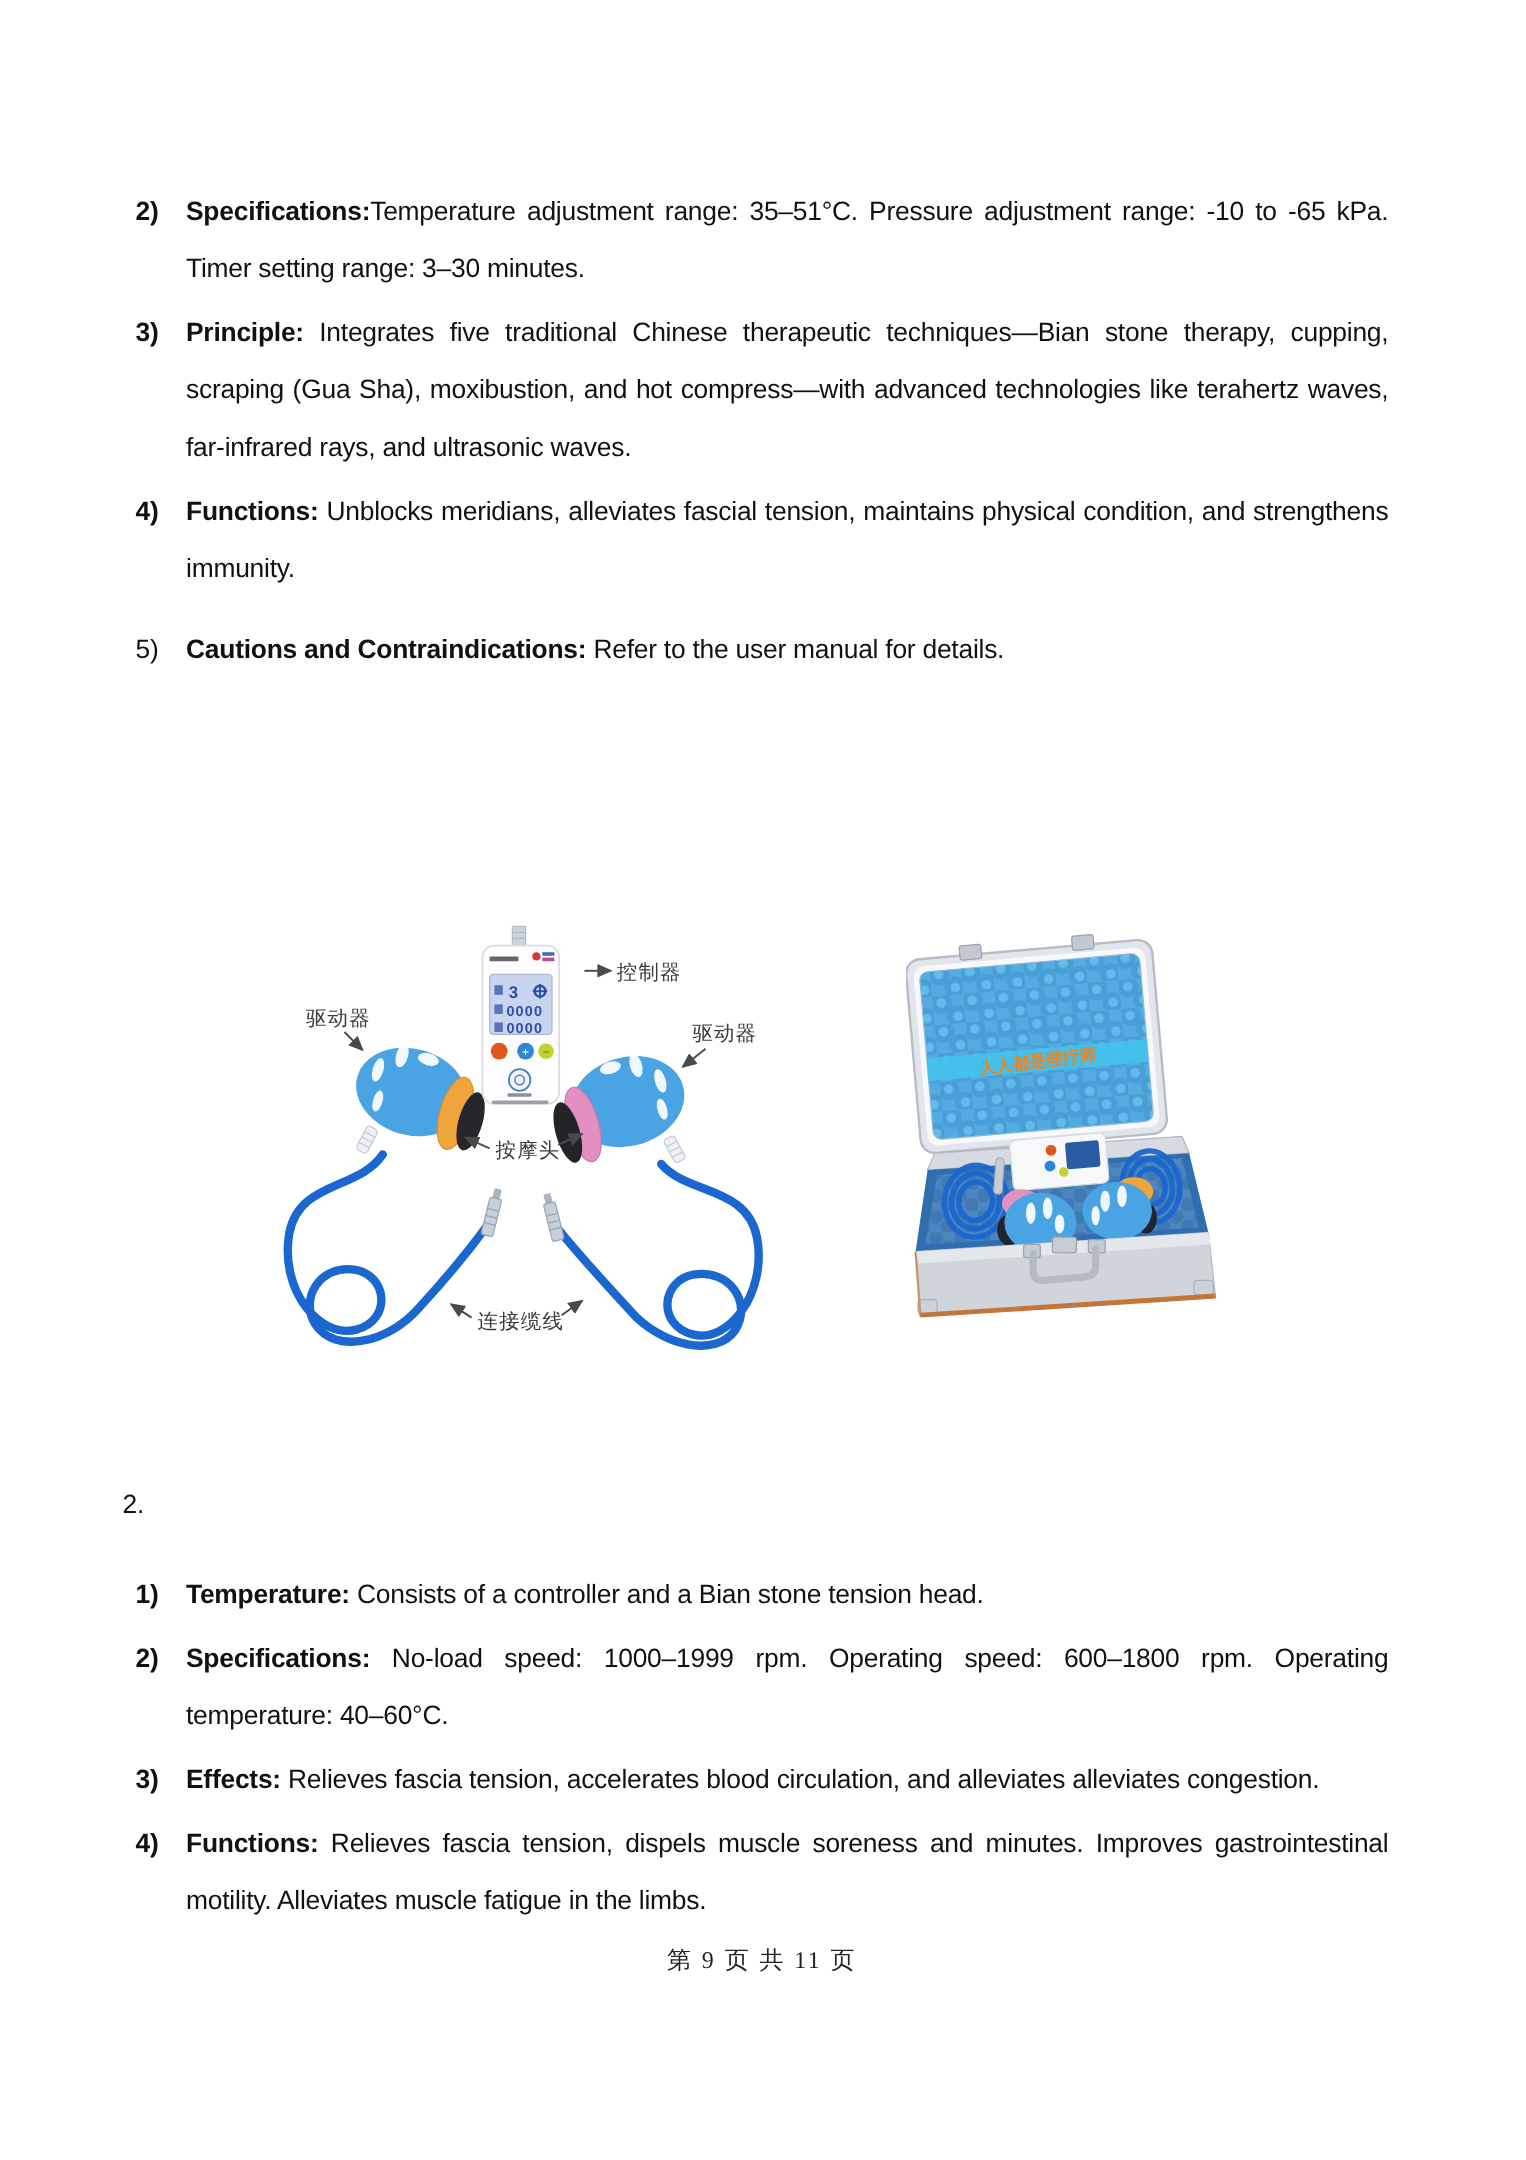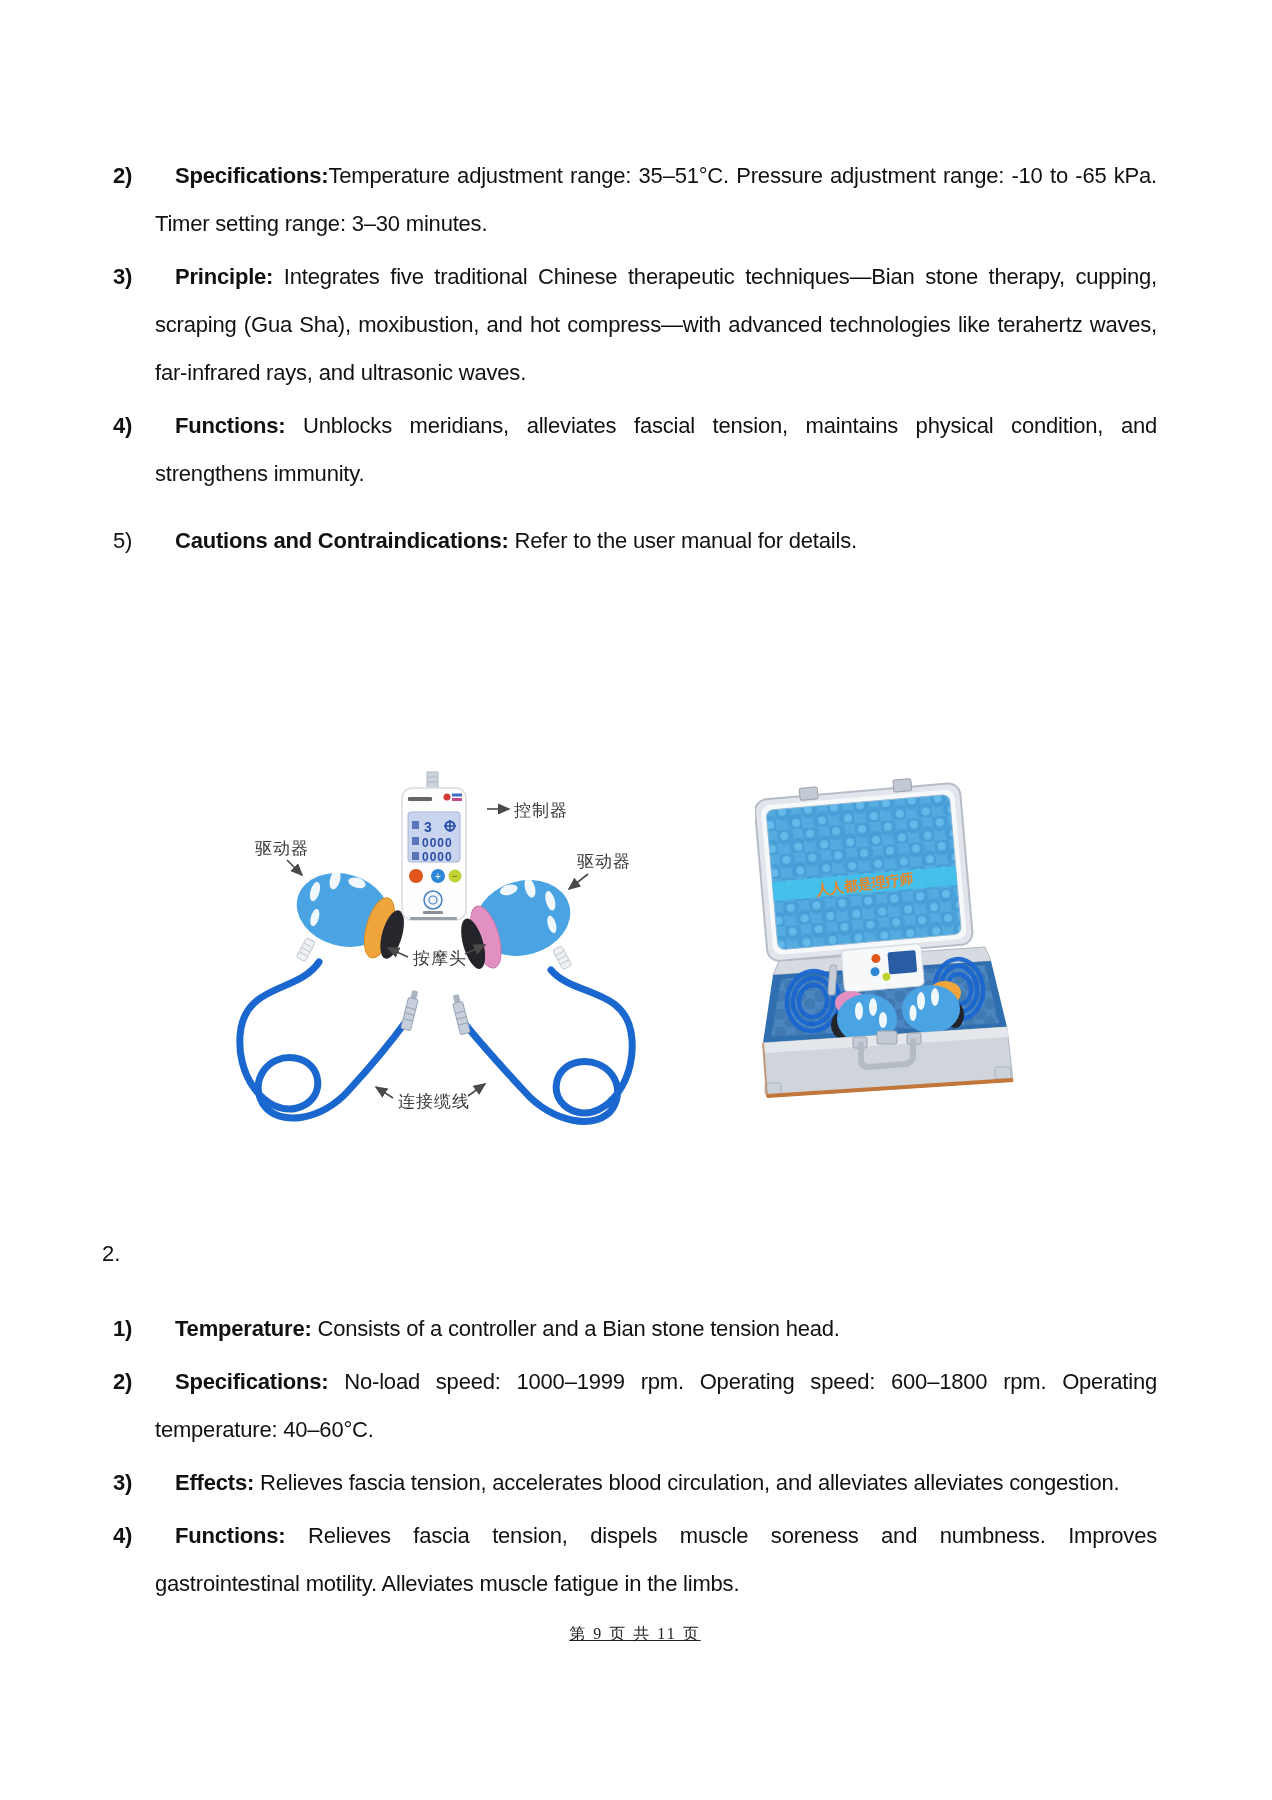--- a/index.html
+++ b/index.html
@@ -7,30 +7,30 @@
     width:1272px;height:1800px;background:#ffffff;overflow:hidden;
     font-family:"Liberation Sans","DejaVu Sans",sans-serif;
     color:#111;
   }
   .content{box-sizing:border-box;width:1272px;height:1800px;padding:152px 115px 0 113px;}
   .li{display:flex;font-size:22px;line-height:48px;letter-spacing:-0.2px;}
   .li + .li{margin-top:5px;}
   .li .num{flex:0 0 42px;font-weight:bold;}
   .li .num.normal{font-weight:normal;}
   .li .body{flex:1;text-align:justify;}
-  .li .body b{font-weight:bold;margin-left:20px;}
+  .li .body b{font-weight:bold;}
   .li.spaced{margin-top:19px;}
   .figures{position:relative;height:665px;}
   .fig{position:absolute;}
   .heading{display:flex;font-size:22px;line-height:48px;margin-left:-11px;}
   .heading .hnum{flex:0 0 41px;}
   .heading .htitle{font-weight:bold;}
   .s2-first{margin-top:27px;}
-  .footer{margin-top:12px;text-align:center;font-size:16px;line-height:28px;
-    font-family:"Liberation Serif","DejaVu Serif",serif;color:#222;letter-spacing:2px;text-decoration:underline;}
+  .footer{margin-top:12px;text-align:center;font-size:20px;line-height:28px;
+    font-family:"Liberation Serif","DejaVu Serif",serif;color:#222;letter-spacing:2px;}
   svg text.cnlabel{font-size:17px;fill:#3b3b3b;letter-spacing:1px;}
   svg text.lcd{font-weight:bold;fill:#2b4fa8;}
 </style>
 </head>
 <body>
 
 <div class="content">
 
   <div class="li">
     <div class="num">2)</div>
@@ -262,18 +262,18 @@
   <div class="li">
     <div class="num">2)</div>
     <div class="body"><b>Specifications:</b><span> No-load speed: 1000–1999 rpm. Operating speed: 600–1800 rpm. Operating temperature: 40–60°C.</span></div>
   </div>
   <div class="li">
     <div class="num">3)</div>
     <div class="body"><b>Effects:</b><span> Relieves fascia tension, accelerates blood circulation, and alleviates alleviates congestion.</span></div>
   </div>
   <div class="li">
     <div class="num">4)</div>
-    <div class="body"><b>Functions:</b><span> Relieves fascia tension, dispels muscle soreness and numbness. Improves gastrointestinal motility. Alleviates muscle fatigue in the limbs.</span></div>
+    <div class="body"><b>Functions:</b><span> Relieves fascia tension, dispels muscle soreness and minutes. Improves gastrointestinal motility. Alleviates muscle fatigue in the limbs.</span></div>
   </div>
 
   <div class="footer">第 9 页 共 11 页</div>
 
 </div>
 
 </body></html>

